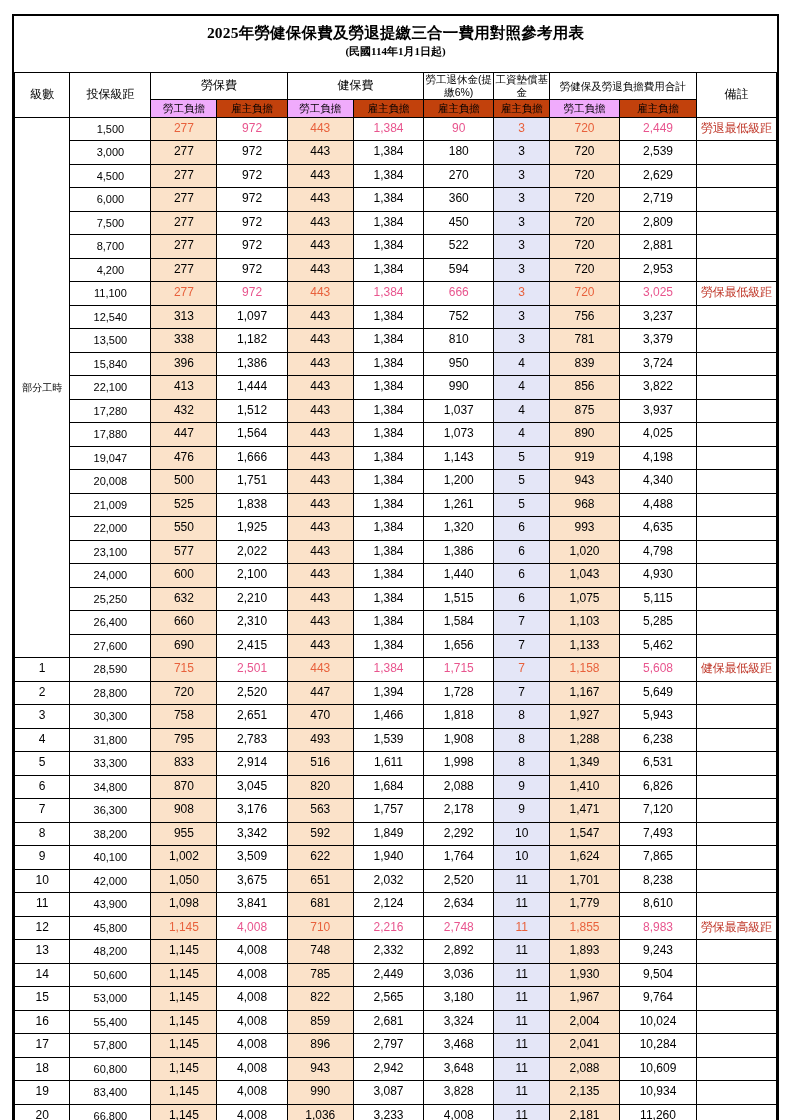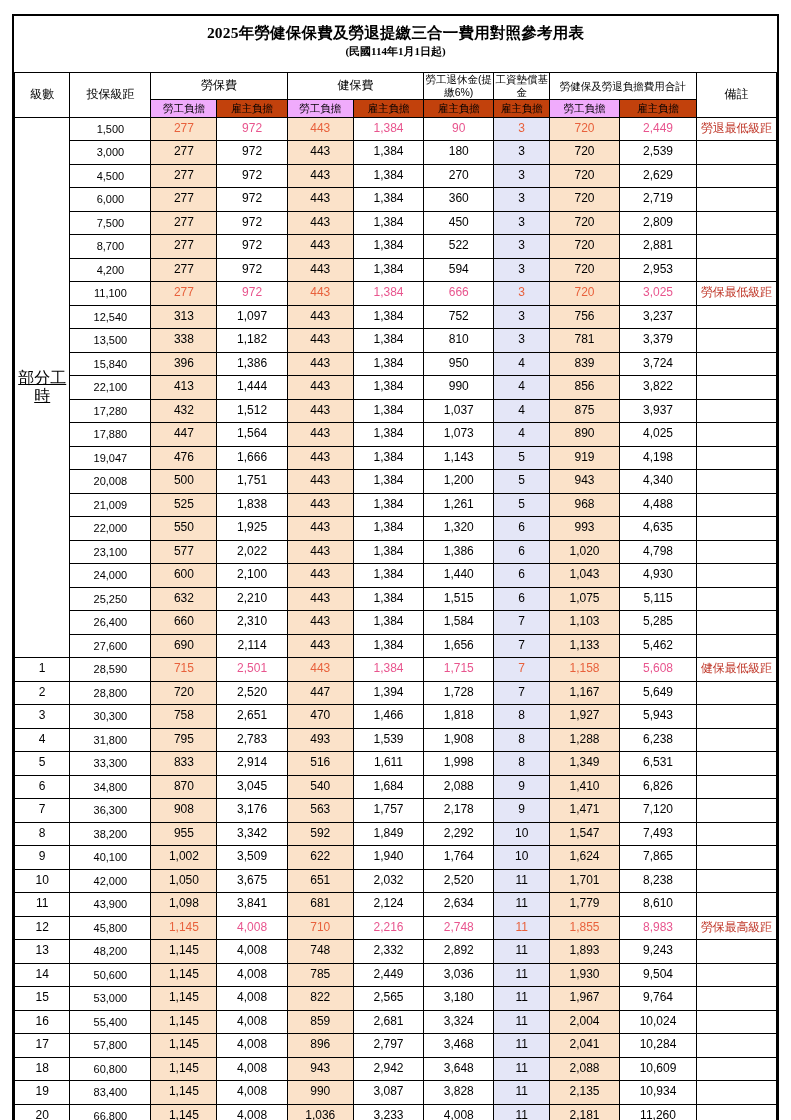--- a/index.html
+++ b/index.html
@@ -87,22 +87,21 @@
   td.salary { font-size: 11px; }
 
   .hl { color: #e8613c; }
   .hl-pink { color: #e8558e; }
   .note {
     font-size: 12px;
     color: #c0392b;
     letter-spacing: -0.2px;
   }
   .vside {
-    font-size: 16px;
-    text-decoration: underline;
+    font-size: 10px;
   }
   td.remark { font-size: 9px; }
 </style>
 </head>
 <body>
 
 <div class="page">
   <div class="frame">
     <table>
       <colgroup>
@@ -407,21 +406,21 @@
             <td class="num">1,384</td>
             <td class="num">1,584</td>
             <td class="num col-blue">7</td>
             <td class="num col-orange">1,103</td>
             <td class="num">5,285</td>
             <td class="remark"></td>
           </tr>
           <tr class="datarow">
             <td class="salary">27,600</td>
             <td class="num col-orange">690</td>
-            <td class="num">2,114</td>
+            <td class="num">2,415</td>
             <td class="num col-orange">443</td>
             <td class="num">1,384</td>
             <td class="num">1,656</td>
             <td class="num col-blue">7</td>
             <td class="num col-orange">1,133</td>
             <td class="num">5,462</td>
             <td class="remark"></td>
           </tr>
           <tr class="datarow">
             <td class="lvl">1</td>
@@ -486,21 +485,21 @@
             <td class="num col-blue">8</td>
             <td class="num col-orange">1,349</td>
             <td class="num">6,531</td>
             <td class="remark"></td>
           </tr>
           <tr class="datarow">
             <td class="lvl">6</td>
             <td class="salary">34,800</td>
             <td class="num col-orange">870</td>
             <td class="num">3,045</td>
-            <td class="num col-orange">540</td>
+            <td class="num col-orange">820</td>
             <td class="num">1,684</td>
             <td class="num">2,088</td>
             <td class="num col-blue">9</td>
             <td class="num col-orange">1,410</td>
             <td class="num">6,826</td>
             <td class="remark"></td>
           </tr>
           <tr class="datarow">
             <td class="lvl">7</td>
             <td class="salary">36,300</td>

